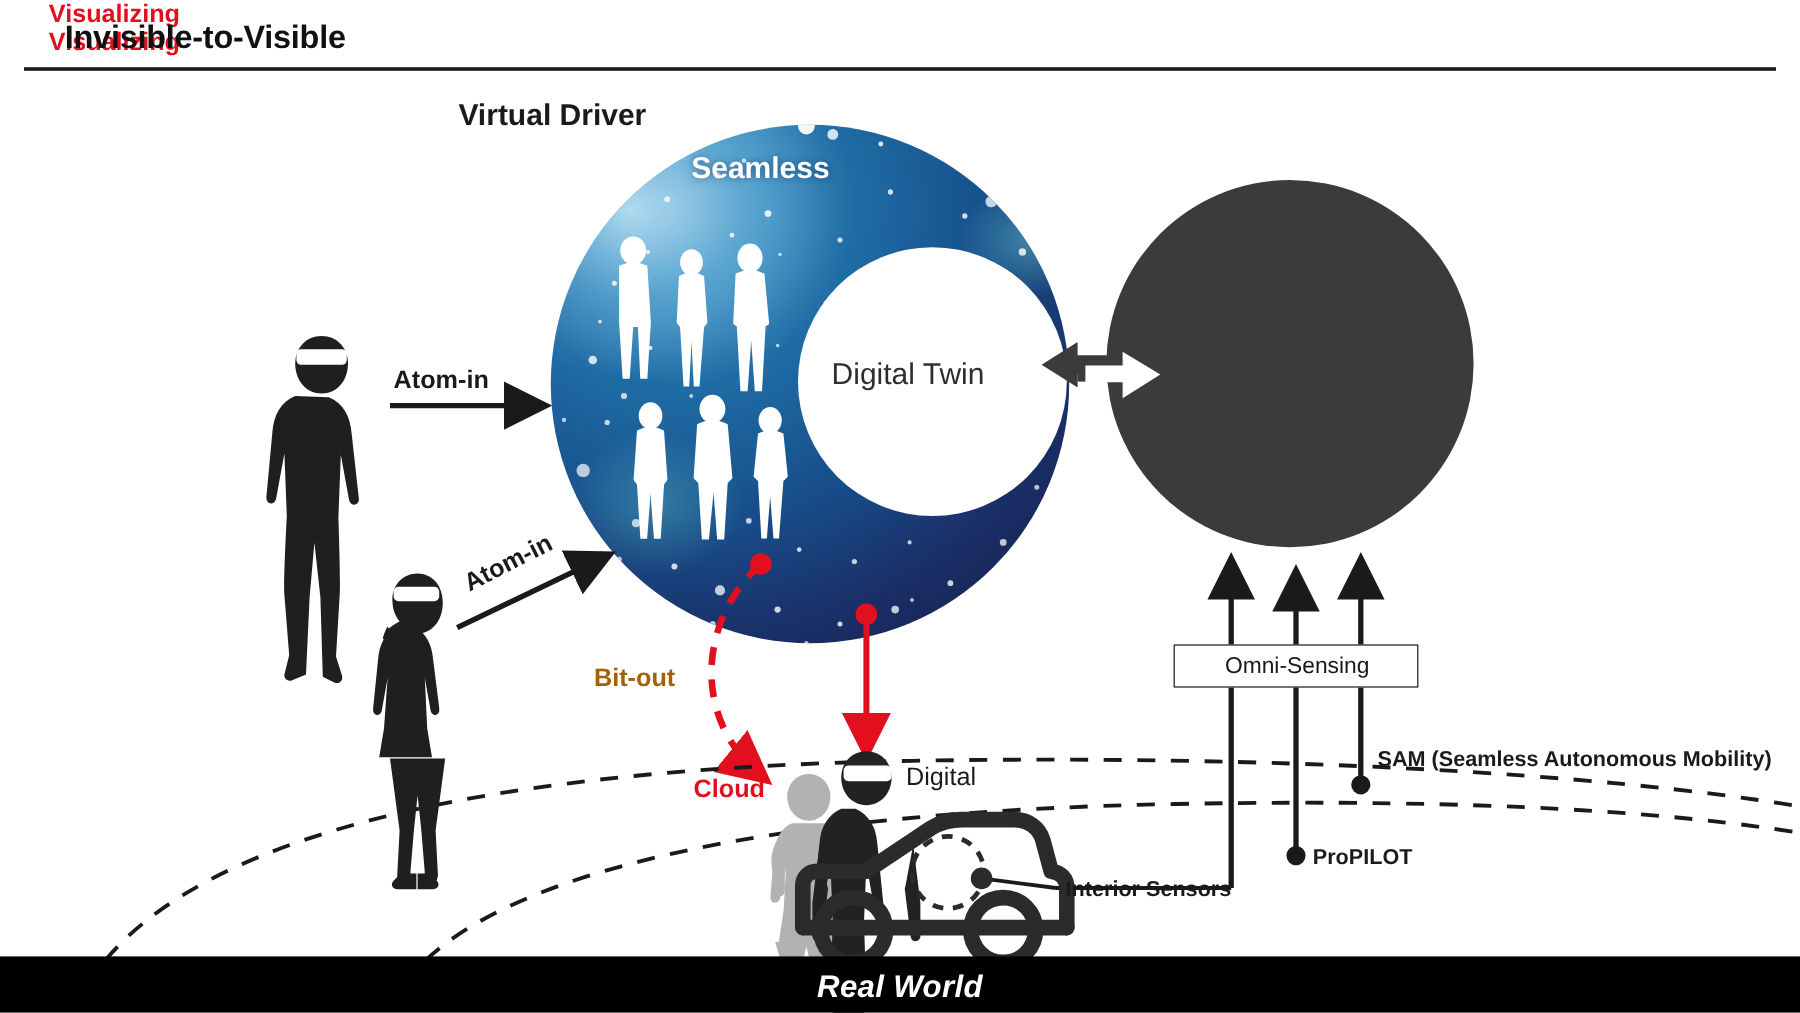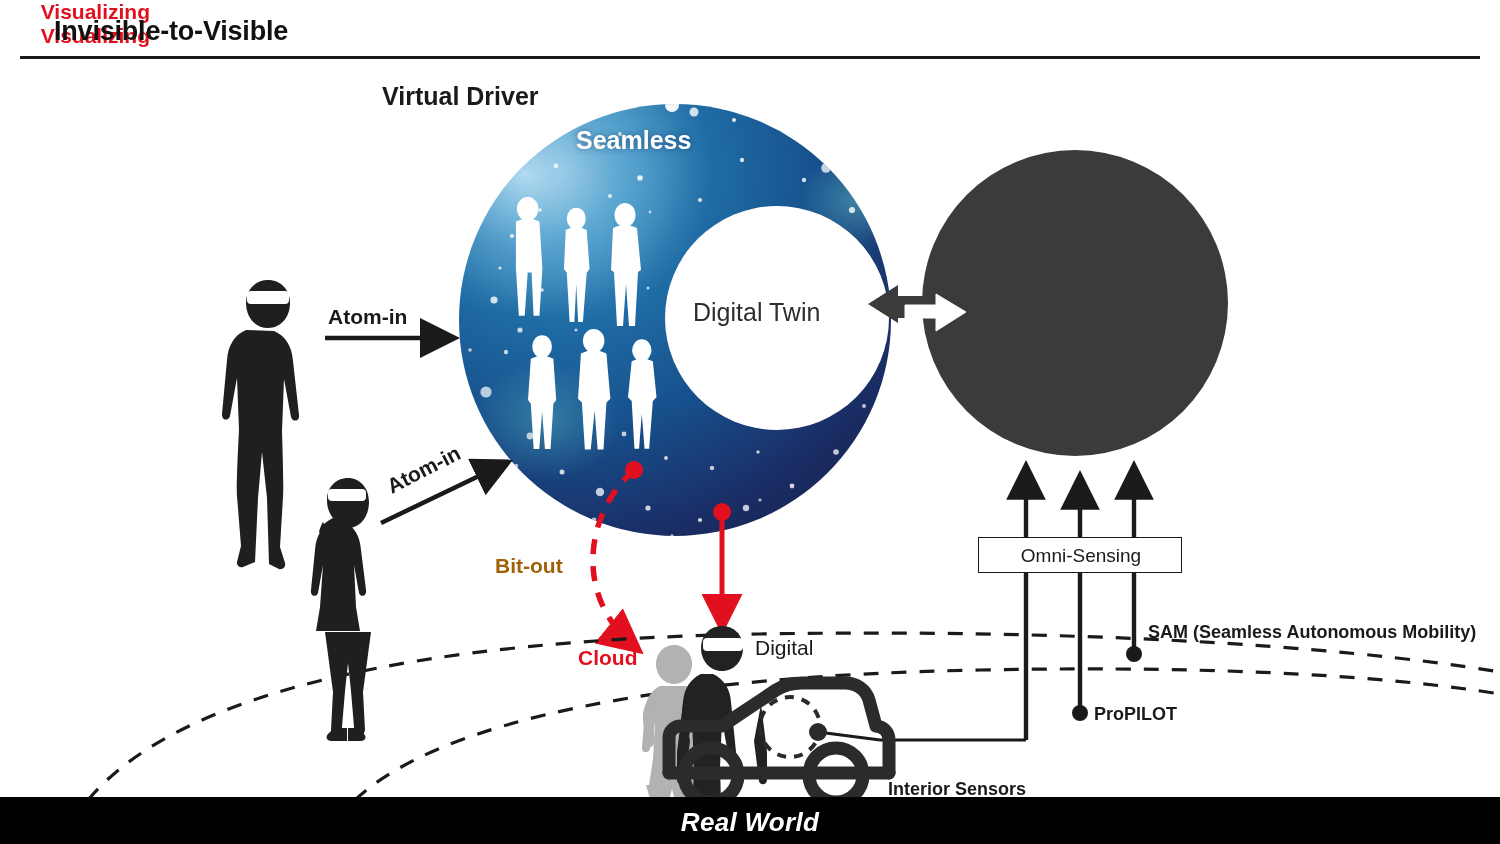--- a/index.html
+++ b/index.html
@@ -128,21 +128,21 @@
   .lbl-sam {
     left: 1148px; top: 622px;
     font-size: 18px; font-weight: bold;
   }
   .lbl-propilot {
     left: 1094px; top: 704px;
     font-size: 18px; font-weight: bold;
   }
   .lbl-interior {
     left: 888px; top: 731px;
-    font-size: 18px; font-weight: bold; margin-top: 48px;
+    font-size: 18px; font-weight: bold;
   }
   
   .omni-box {
     position: absolute;
     left: 978px; top: 537px;
     width: 204px; height: 36px;
     border: 1.6px solid #1a1a1a;
     background: #ffffff;
     box-sizing: border-box;
   }

